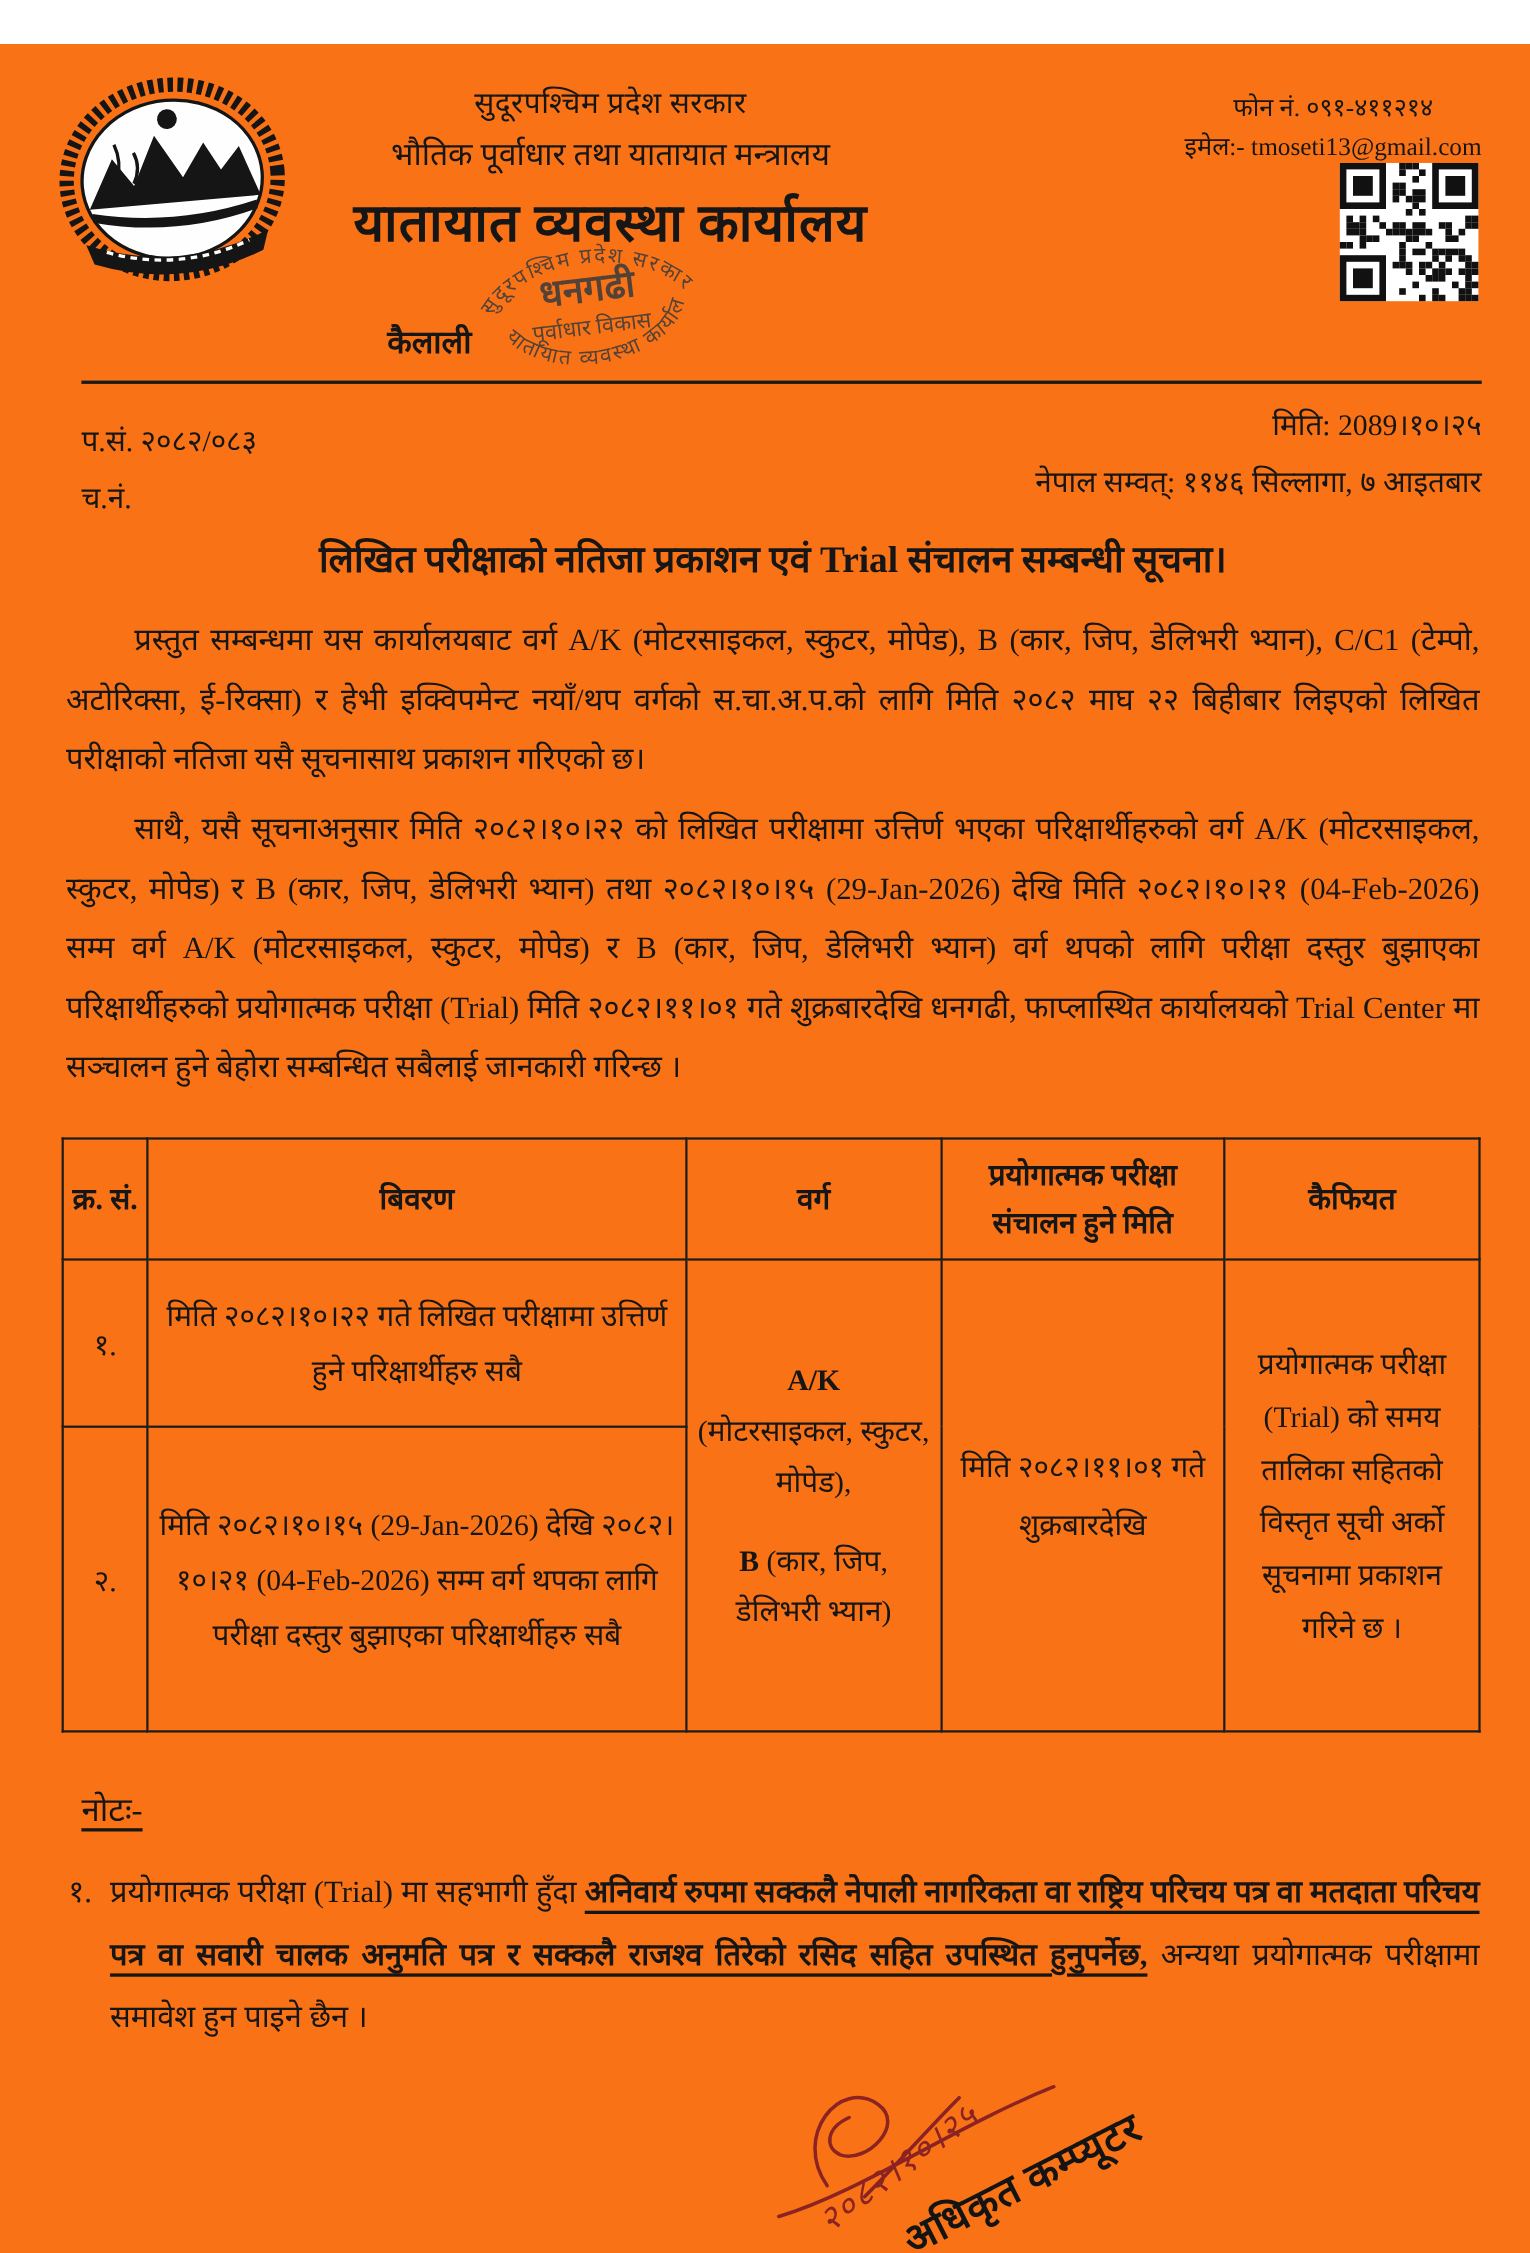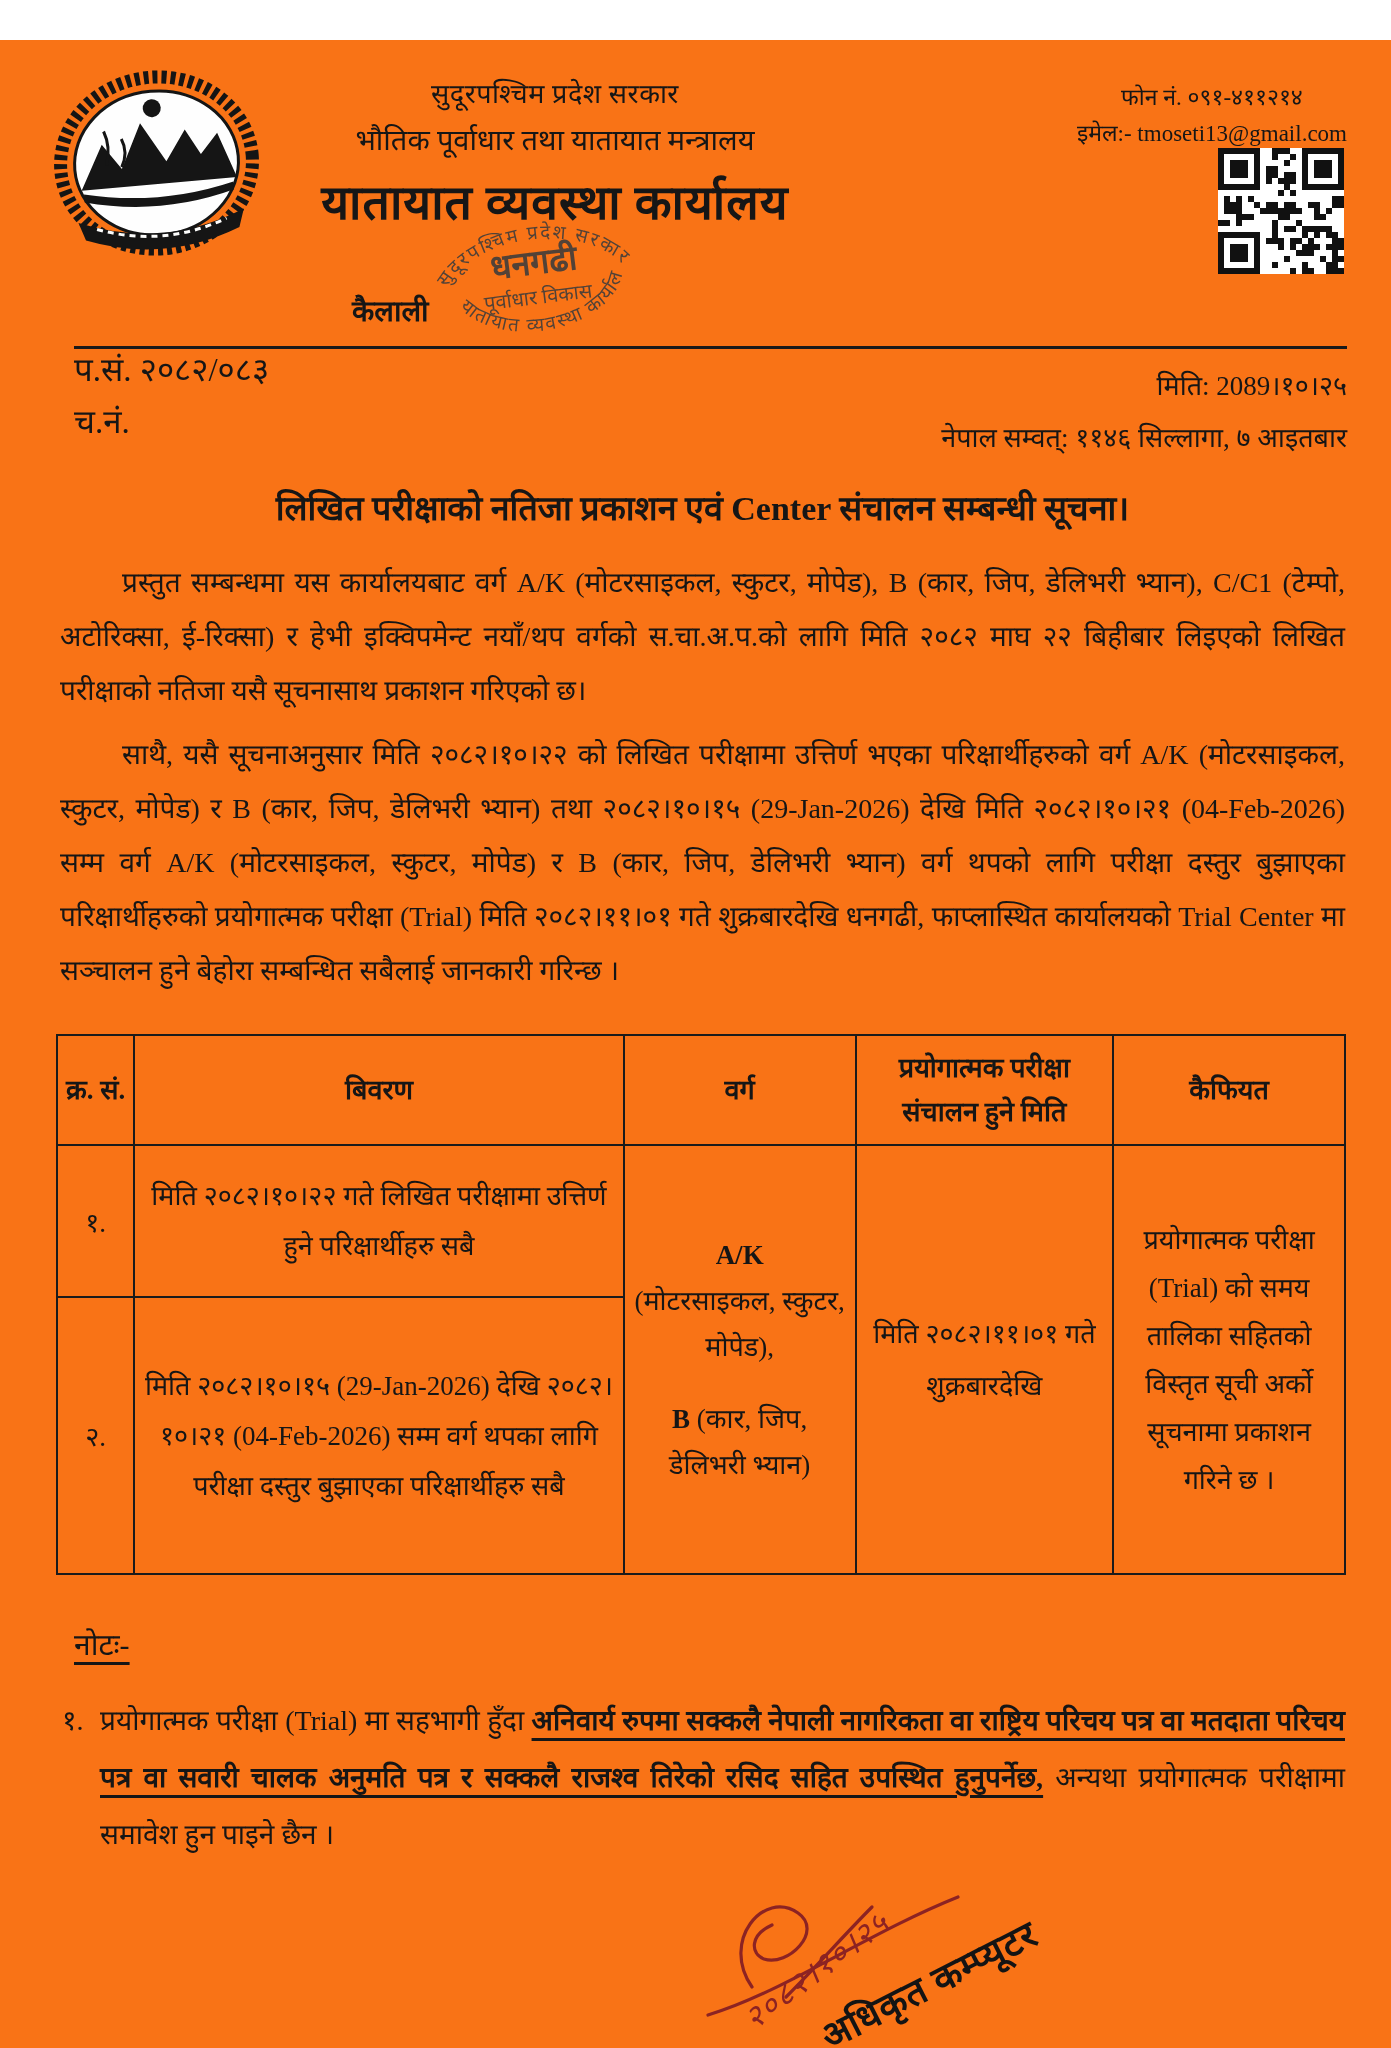--- a/index.html
+++ b/index.html
@@ -17,21 +17,21 @@
   .emblem{position:absolute;left:52px;top:26px;width:210px;height:205px;transform:rotate(-5deg);}
   .gov-lines{position:absolute;left:250px;top:34px;width:610px;text-align:center;}
   .gov1{font-size:27px;letter-spacing:.5px;}
   .gov2{font-size:29px;margin-top:8px;}
   .office{font-size:48px;font-weight:bold;margin-top:10px;letter-spacing:1px;}
   .contact{position:absolute;right:44px;top:40px;text-align:center;font-size:23px;line-height:36px;}
   .qr{position:absolute;right:44px;top:108px;width:132px;height:126px;}
   .stamp{position:absolute;left:412px;top:156px;width:250px;height:185px;opacity:.88;transform:rotate(-7deg);}
   .kailali{position:absolute;left:352px;top:250px;font-size:29px;font-weight:bold;}
   .rule{position:absolute;left:74px;right:44px;top:306px;height:0;border-top:3px solid #1a1a1a;}
-  .meta-left{position:absolute;left:74px;top:304px;font-size:33px;line-height:52px;}
+  .meta-left{position:absolute;left:74px;top:335px;font-size:27px;line-height:52px;}
   .meta-right{position:absolute;right:44px;top:320px;font-size:27px;line-height:52px;text-align:right;}
   
   .content{padding:0 46px 0 60px;}
   .doc-title{
     text-align:center;font-size:34px;font-weight:bold;margin:16px 0 26px 0;
   }
   .para{
     font-size:28px;line-height:54px;text-align:justify;text-indent:62px;margin:0 0 10px 0;
   }
   
@@ -254,21 +254,21 @@
       <div>प.सं. २०८२/०८३</div>
       <div>च.नं.</div>
     </div>
     <div class="meta-right">
       <div>मिति: 2089।१०।२५</div>
       <div>नेपाल सम्वत्: ११४६ सिल्लागा, ७ आइतबार</div>
     </div>
   </div>
 
   <div class="content">
-    <div class="doc-title">लिखित परीक्षाको नतिजा प्रकाशन एवं Center संचालन सम्बन्धी सूचना।</div>
+    <div class="doc-title">लिखित परीक्षाको नतिजा प्रकाशन एवं Trial संचालन सम्बन्धी सूचना।</div>
 
     <p class="para">प्रस्तुत सम्बन्धमा यस कार्यालयबाट वर्ग A/K (मोटरसाइकल, स्कुटर, मोपेड), B (कार, जिप, डेलिभरी भ्यान), C/C1 (टेम्पो, अटोरिक्सा, ई-रिक्सा) र हेभी इक्विपमेन्ट नयाँ/थप वर्गको स.चा.अ.प.को लागि मिति २०८२ माघ २२ बिहीबार लिइएको लिखित परीक्षाको नतिजा यसै सूचनासाथ प्रकाशन गरिएको छ।</p>
     <p class="para">साथै, यसै सूचनाअनुसार मिति २०८२।१०।२२ को लिखित परीक्षामा उत्तिर्ण भएका परिक्षार्थीहरुको वर्ग A/K (मोटरसाइकल, स्कुटर, मोपेड) र B (कार, जिप, डेलिभरी भ्यान) तथा २०८२।१०।१५ (29-Jan-2026) देखि मिति २०८२।१०।२१ (04-Feb-2026) सम्म वर्ग A/K (मोटरसाइकल, स्कुटर, मोपेड) र B (कार, जिप, डेलिभरी भ्यान) वर्ग थपको लागि परीक्षा दस्तुर बुझाएका परिक्षार्थीहरुको प्रयोगात्मक परीक्षा (Trial) मिति २०८२।११।०१ गते शुक्रबारदेखि धनगढी, फाप्लास्थित कार्यालयको Trial Center मा सञ्चालन हुने बेहोरा सम्बन्धित सबैलाई जानकारी गरिन्छ ।</p>
 
     <table class="notice">
       <colgroup>
         <col class="col-sn">
           <col class="col-desc">
           <col class="col-cat">
           <col class="col-date">

